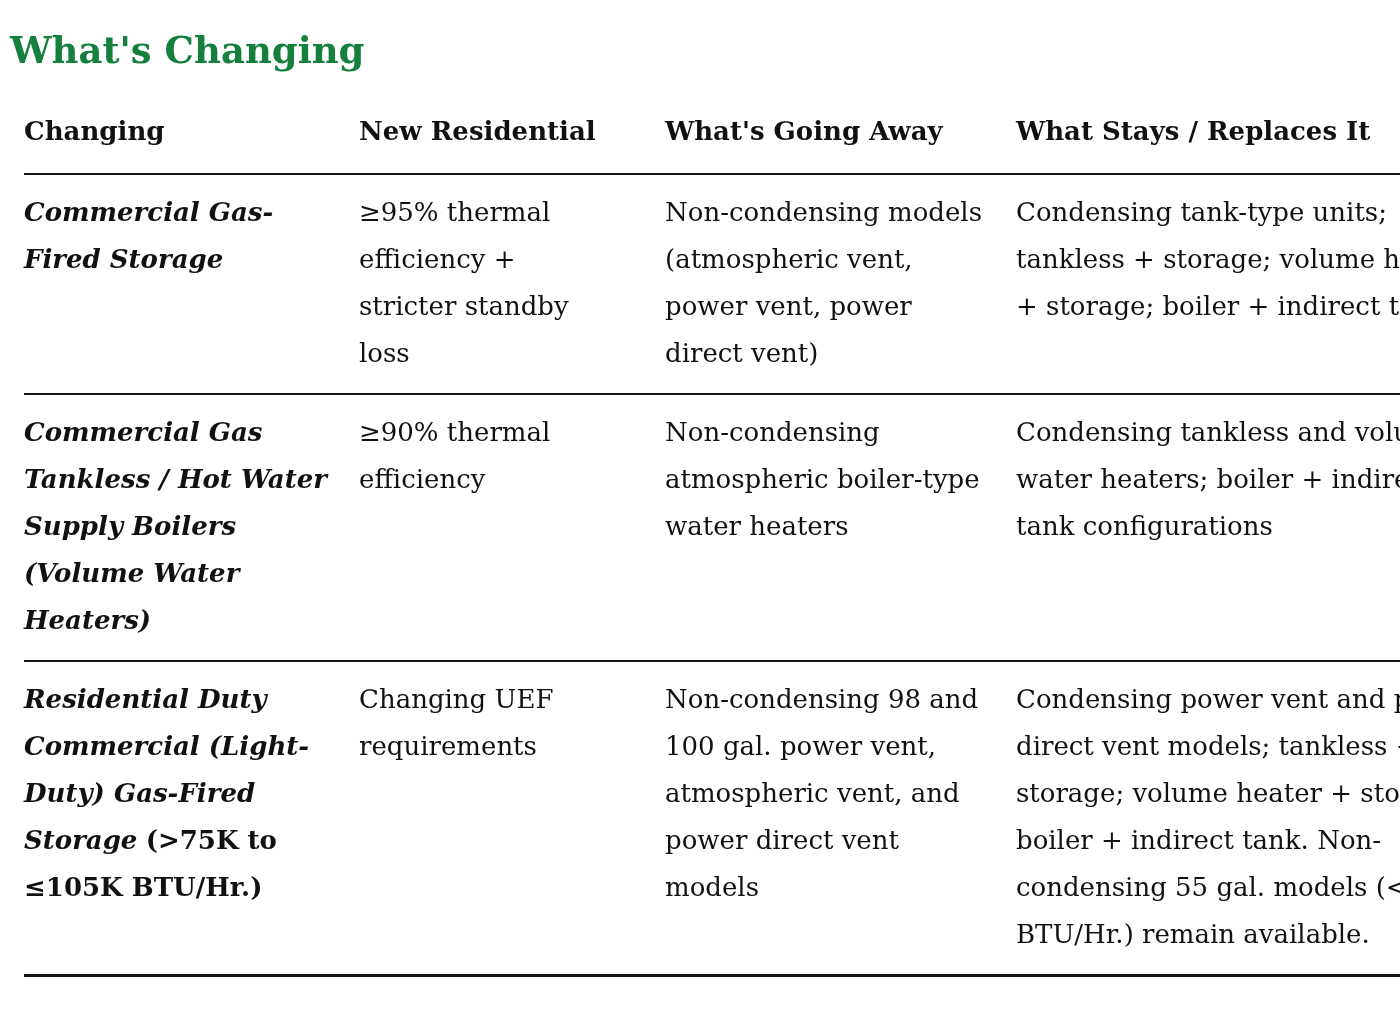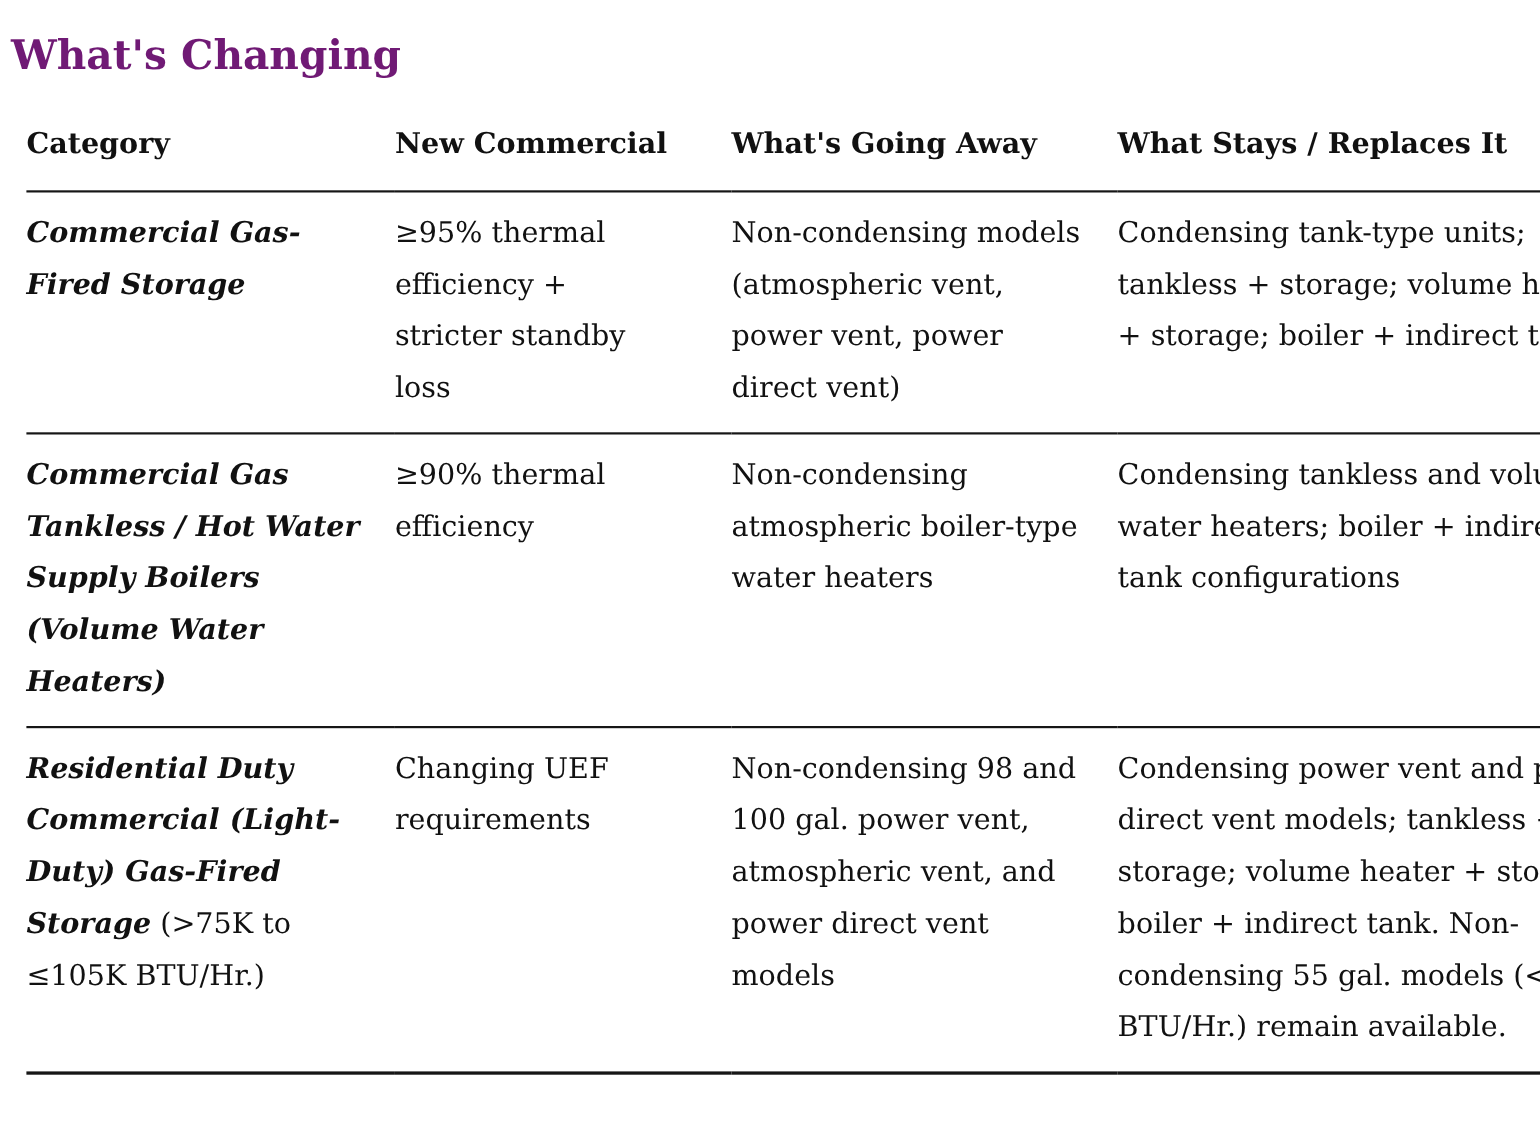--- a/index.html
+++ b/index.html
@@ -13,21 +13,21 @@
     width: 1400px;
     height: 1035px;
     background: #ffffff;
     overflow: hidden;
   }
   .page-title {
     font-size: 37px;
     line-height: 44px;
     font-weight: 700;
     margin: 28px 0 0 10px;
-    color: #701a75;
+    color: #15803d;
   }
   table.changes-table {
     border-collapse: collapse;
     table-layout: fixed;
     margin-left: 24px;
     width: 1369px;
     font-size: 26px;
     line-height: 47px;
     color: #111111;
   }
@@ -44,34 +44,34 @@
     padding-bottom: 18px;
   }
   .changes-table thead tr { border-bottom: 2px solid #161616; }
   .changes-table tbody tr { border-bottom: 2px solid #161616; }
   .changes-table tbody tr:last-child { border-bottom: 3px solid #161616; }
   .c1 { width: 310px; padding-right: 25px !important; }
   .c2 { width: 258px; padding-right: 48px !important; }
   .c3 { width: 323px; padding-right: 28px !important; }
   .c4 { width: 478px; padding-right: 13px !important; }
   .cat-bold { font-weight: 700; font-style: italic; }
-  .cat-rest { font-weight: 400; text-align: center; }
+  .cat-rest { font-weight: 700; text-align: center; }
 </style>
 </head>
 <body>
 
 <div class="page">
 
   <h1 class="page-title">What's Changing</h1>
 
   <table class="changes-table">
     <thead>
       <tr>
-        <th class="c1">Category</th>
-        <th class="c2">New Commercial</th>
+        <th class="c1">Changing</th>
+        <th class="c2">New Residential</th>
         <th class="c3">What's Going Away</th>
         <th class="c4">What Stays / Replaces It</th>
       </tr>
     </thead>
     <tbody>
 
       <tr>
         <td class="c1">
           <span class="cat-bold">Commercial Gas-Fired Storage</span>
           <span class="cat-rest"></span>

